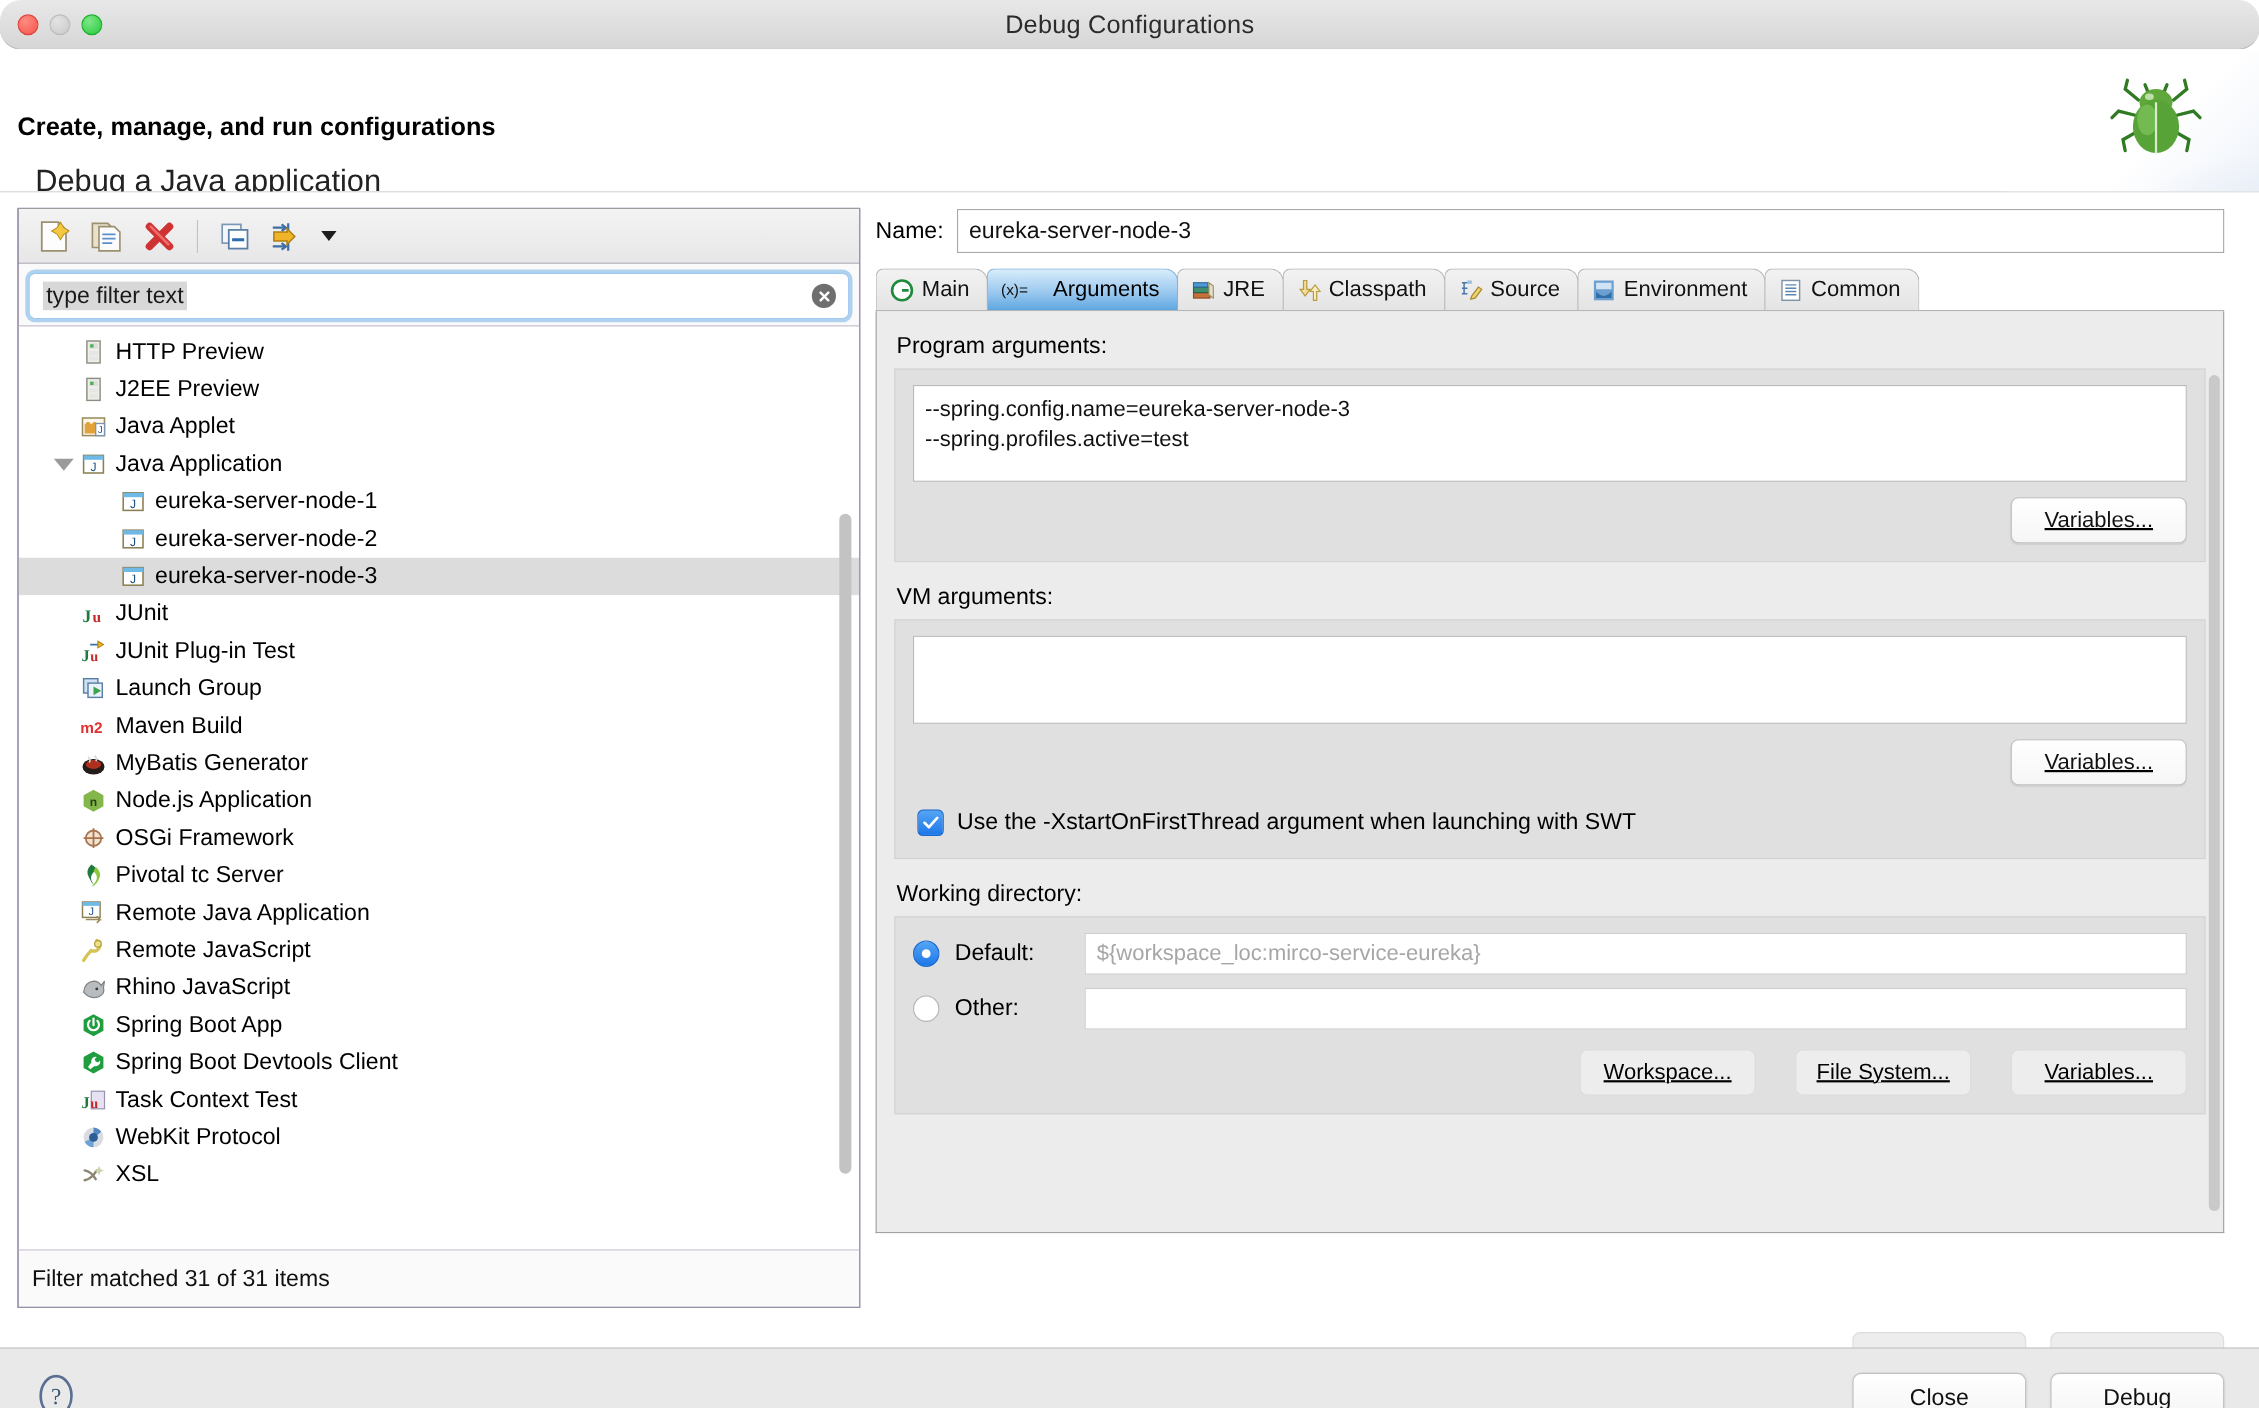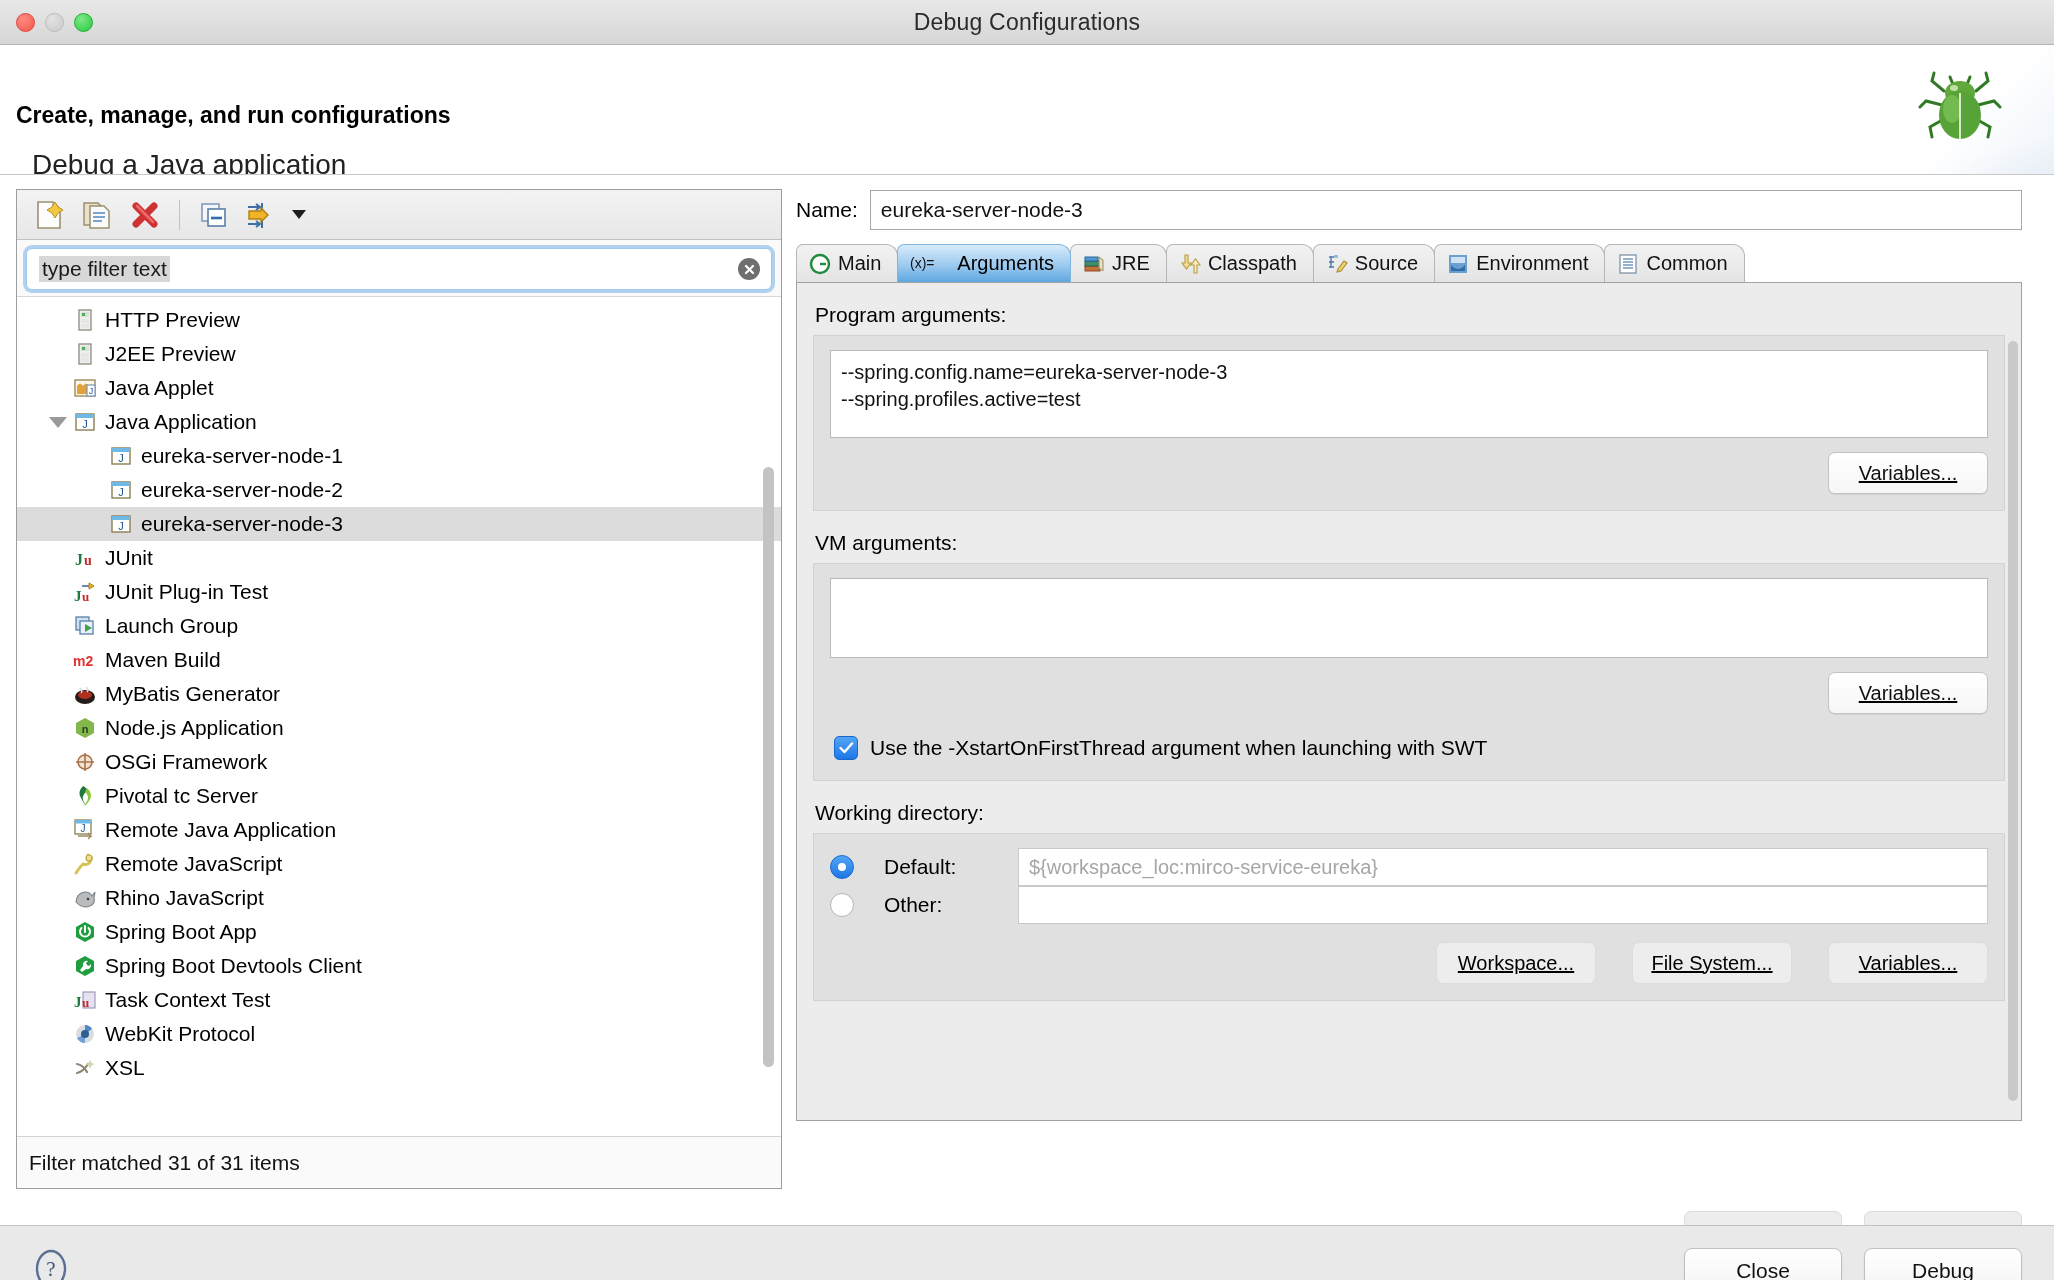--- a/index.html
+++ b/index.html
@@ -10,21 +10,21 @@
     background:#ffffff;
     overflow:hidden;
     -webkit-font-smoothing:antialiased;
   }
 
   
   .titlebar{
     position:relative; height:45px;
     background:linear-gradient(to bottom,#e8e8e8 0%,#d6d6d6 100%);
     border-bottom:1px solid #b4b4b4;
-    display:flex; align-items:center; justify-content:center;
+    display:flex; align-items:center; justify-content:center;border-radius:19px;
   }
   .traffic{ position:absolute; left:16px; top:13px; display:flex; gap:10px; }
   .tl{ width:19px; height:19px; border-radius:50%; }
   .tl.red{ background:radial-gradient(circle at 35% 30%,#ff8b82,#f4554a); border:1px solid #e0443c;}
   .tl.yellow{ background:radial-gradient(circle at 35% 30%,#e3e3e3,#c9c9c9); border:1px solid #bdbdbd;}
   .tl.green{ background:radial-gradient(circle at 35% 30%,#7ee787,#27c93f); border:1px solid #1eb02f;}
   .title-text{ font-size:23px; color:#2b2b2b; letter-spacing:.2px; }
 
   
   .banner{
@@ -147,21 +147,21 @@
   }
   .btn.dis{ color:#000000; background:#ededed; border-color:#dcdcdc; box-shadow:none; cursor:default; }
 
   .checkrow{ display:flex; align-items:center; gap:12px; margin:22px 0 4px 4px; }
   .cbox{
     width:24px; height:24px; border-radius:5px; background:linear-gradient(to bottom,#54a5f5,#1d77e8);
     border:1px solid #1668cf; display:flex; align-items:center; justify-content:center;
   }
   .checklabel{ font-size:21px; color:#000; }
 
-  .wdrow{ display:flex; align-items:center; gap:30px; }
+  .wdrow{ display:flex; align-items:center; gap:14px; margin-bottom:12px; }
   .radio{ width:24px; height:24px; border-radius:50%; border:1px solid #b5b5b5; background:#fff; display:flex; align-items:center; justify-content:center; }
   .radio.on{ background:linear-gradient(to bottom,#54a5f5,#1d77e8); border-color:#1668cf; }
   .radio .dot{ width:8px; height:8px; border-radius:50%; background:#fff; }
   .wdlabel{ font-size:21px; color:#000; width:104px; }
   .wdinput{
     flex:1; height:38px; background:#fff; border:1px solid #c9c9c9;
     display:flex; align-items:center; padding:0 10px; font-size:20px;
   }
   .wdinput.ghost{ color:#a6a6a6; }
 

